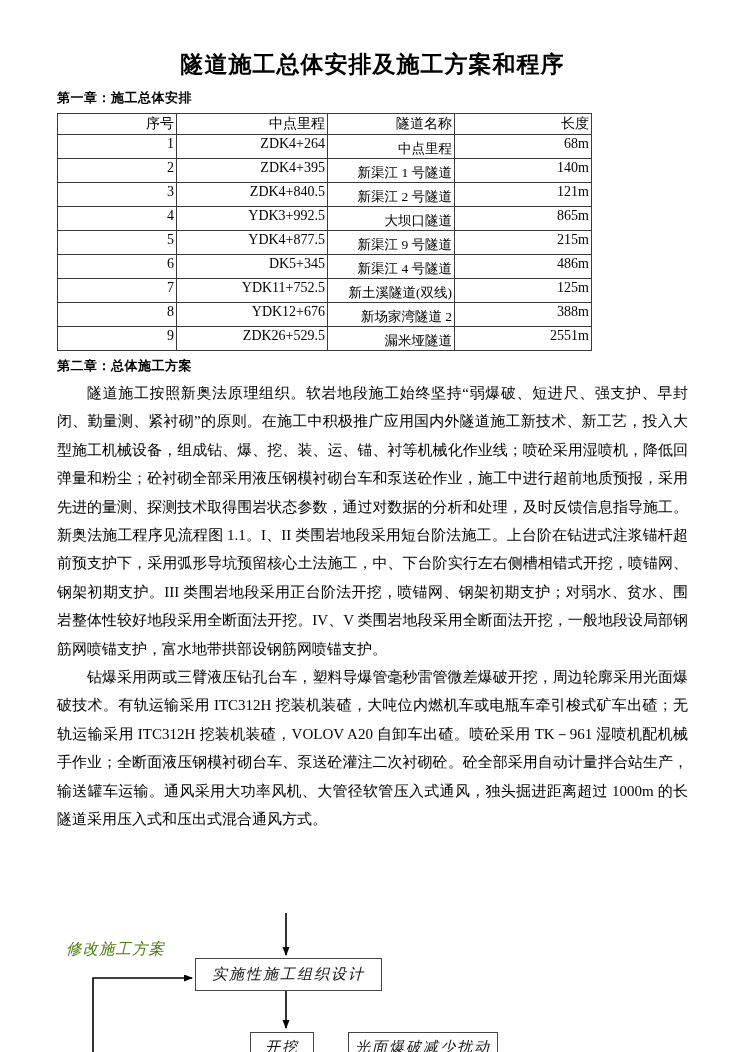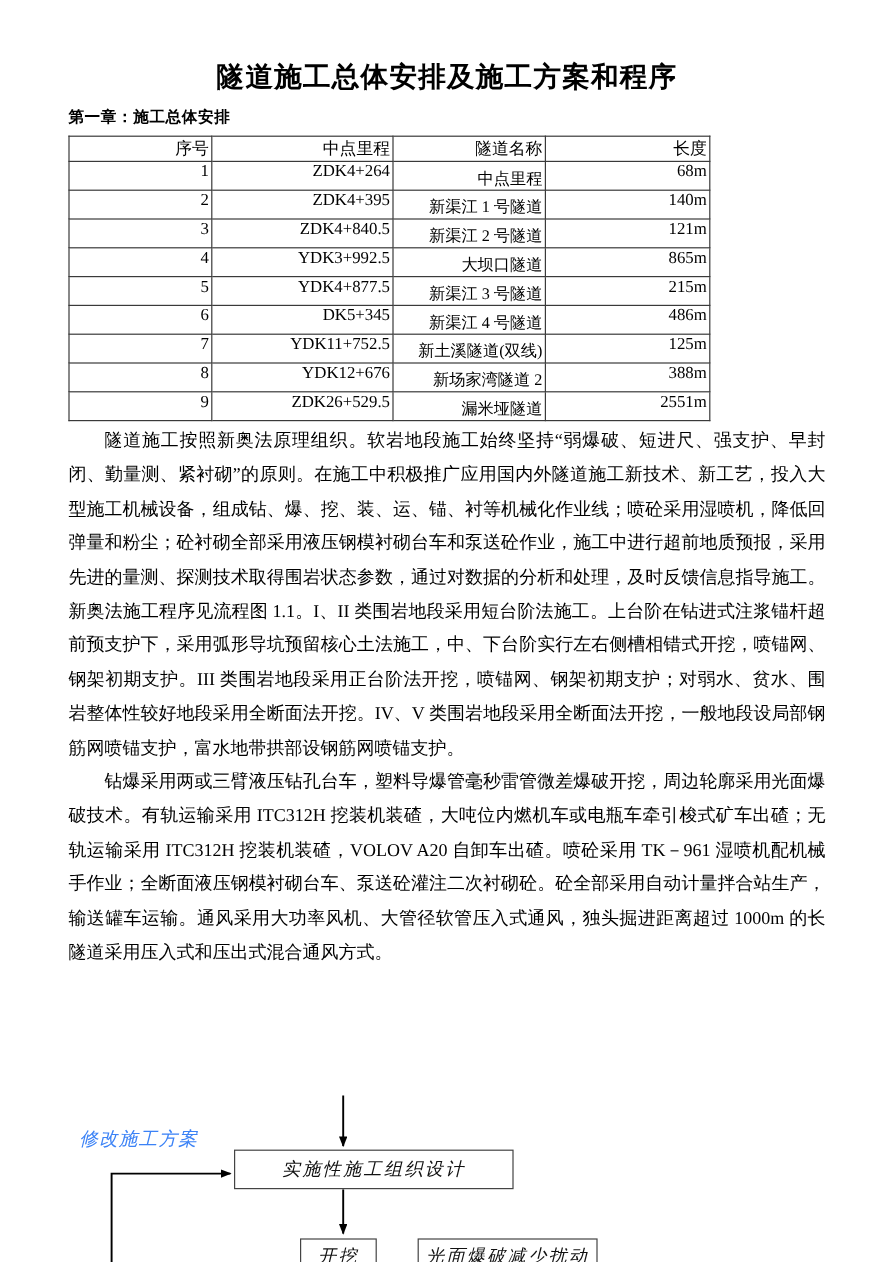--- a/index.html
+++ b/index.html
@@ -83,21 +83,21 @@
     font-size: 15px;
     letter-spacing: 2px;
     color: #111;
   }
   .fc-box.cut { align-items: flex-start; padding-top: 5px; }
   .fc-label {
     position: absolute;
     font-style: italic;
     font-size: 15.5px;
     letter-spacing: 1px;
-    color: #3b82f6;
+    color: #4d7c0f;
   }
   .fc-svg { position: absolute; left: 0; top: 0; }
 </style>
 </head>
 <body>
 
 <div class="page">
 
   <div class="doc-title">隧道施工总体安排及施工方案和程序</div>
 
@@ -138,21 +138,21 @@
     </tr>
     <tr>
       <td>4</td>
       <td>YDK3+992.5</td>
       <td class="cjk">大坝口隧道</td>
       <td>865m</td>
     </tr>
     <tr>
       <td>5</td>
       <td>YDK4+877.5</td>
-      <td class="cjk">新渠江 3 号隧道</td>
+      <td class="cjk">新渠江 9 号隧道</td>
       <td>215m</td>
     </tr>
     <tr>
       <td>6</td>
       <td>DK5+345</td>
       <td class="cjk">新渠江 4 号隧道</td>
       <td>486m</td>
     </tr>
     <tr>
       <td>7</td>
@@ -168,20 +168,21 @@
     </tr>
     <tr>
       <td>9</td>
       <td>ZDK26+529.5</td>
       <td class="cjk">漏米垭隧道</td>
       <td>2551m</td>
     </tr>
   </tbody>
     </table>
 
+  <div class="chapter-heading second">第二章：总体施工方案</div>
 
   <div class="body-para">隧道施工按照新奥法原理组织。软岩地段施工始终坚持“弱爆破、短进尺、强支护、早封闭、勤量测、紧衬砌”的原则。在施工中积极推广应用国内外隧道施工新技术、新工艺，投入大型施工机械设备，组成钻、爆、挖、装、运、锚、衬等机械化作业线；喷砼采用湿喷机，降低回弹量和粉尘；砼衬砌全部采用液压钢模衬砌台车和泵送砼作业，施工中进行超前地质预报，采用先进的量测、探测技术取得围岩状态参数，通过对数据的分析和处理，及时反馈信息指导施工。新奥法施工程序见流程图 1.1。I、II 类围岩地段采用短台阶法施工。上台阶在钻进式注浆锚杆超前预支护下，采用弧形导坑预留核心土法施工，中、下台阶实行左右侧槽相错式开挖，喷锚网、钢架初期支护。III 类围岩地段采用正台阶法开挖，喷锚网、钢架初期支护；对弱水、贫水、围岩整体性较好地段采用全断面法开挖。IV、V 类围岩地段采用全断面法开挖，一般地段设局部钢筋网喷锚支护，富水地带拱部设钢筋网喷锚支护。</div>
   <div class="body-para p2">钻爆采用两或三臂液压钻孔台车，塑料导爆管毫秒雷管微差爆破开挖，周边轮廓采用光面爆破技术。有轨运输采用 ITC312H 挖装机装碴，大吨位内燃机车或电瓶车牵引梭式矿车出碴；无轨运输采用 ITC312H 挖装机装碴，VOLOV A20 自卸车出碴。喷砼采用 TK－961 湿喷机配机械手作业；全断面液压钢模衬砌台车、泵送砼灌注二次衬砌砼。砼全部采用自动计量拌合站生产，输送罐车运输。通风采用大功率风机、大管径软管压入式通风，独头掘进距离超过 1000m 的长隧道采用压入式和压出式混合通风方式。</div>
 
 </div>
 
 <div class="flowchart">
 
   <svg class="fc-svg" width="744" height="177" viewBox="0 0 744 177">
     <defs>
@@ -190,19 +191,19 @@
       </marker>
     </defs>
     <line x1="286" y1="38" x2="286" y2="80" stroke="#000" stroke-width="1.6" marker-end="url(#ah)"></line>
     <line x1="286" y1="116" x2="286" y2="153" stroke="#000" stroke-width="1.6" marker-end="url(#ah)"></line>
     <path d="M93,177 L93,103 L192,103" fill="none" stroke="#000" stroke-width="1.6" marker-end="url(#ah)"></path>
   </svg>
 
 
   <div class="fc-label" style="left:66px; top:64px;">修改施工方案</div>
 
-  <div class="fc-box" style="left:195px; top:83px; width:233px; height:33px;">实施性施工组织设计</div>
+  <div class="fc-box" style="left:195px; top:83px; width:187px; height:33px;">实施性施工组织设计</div>
 
   <div class="fc-box cut" style="left:250px; top:157px; width:64px; height:36px;">开挖</div>
 
   <div class="fc-box cut" style="left:348px; top:157px; width:150px; height:36px;">光面爆破减少扰动</div>
 
 </div>
 
 </body></html>

